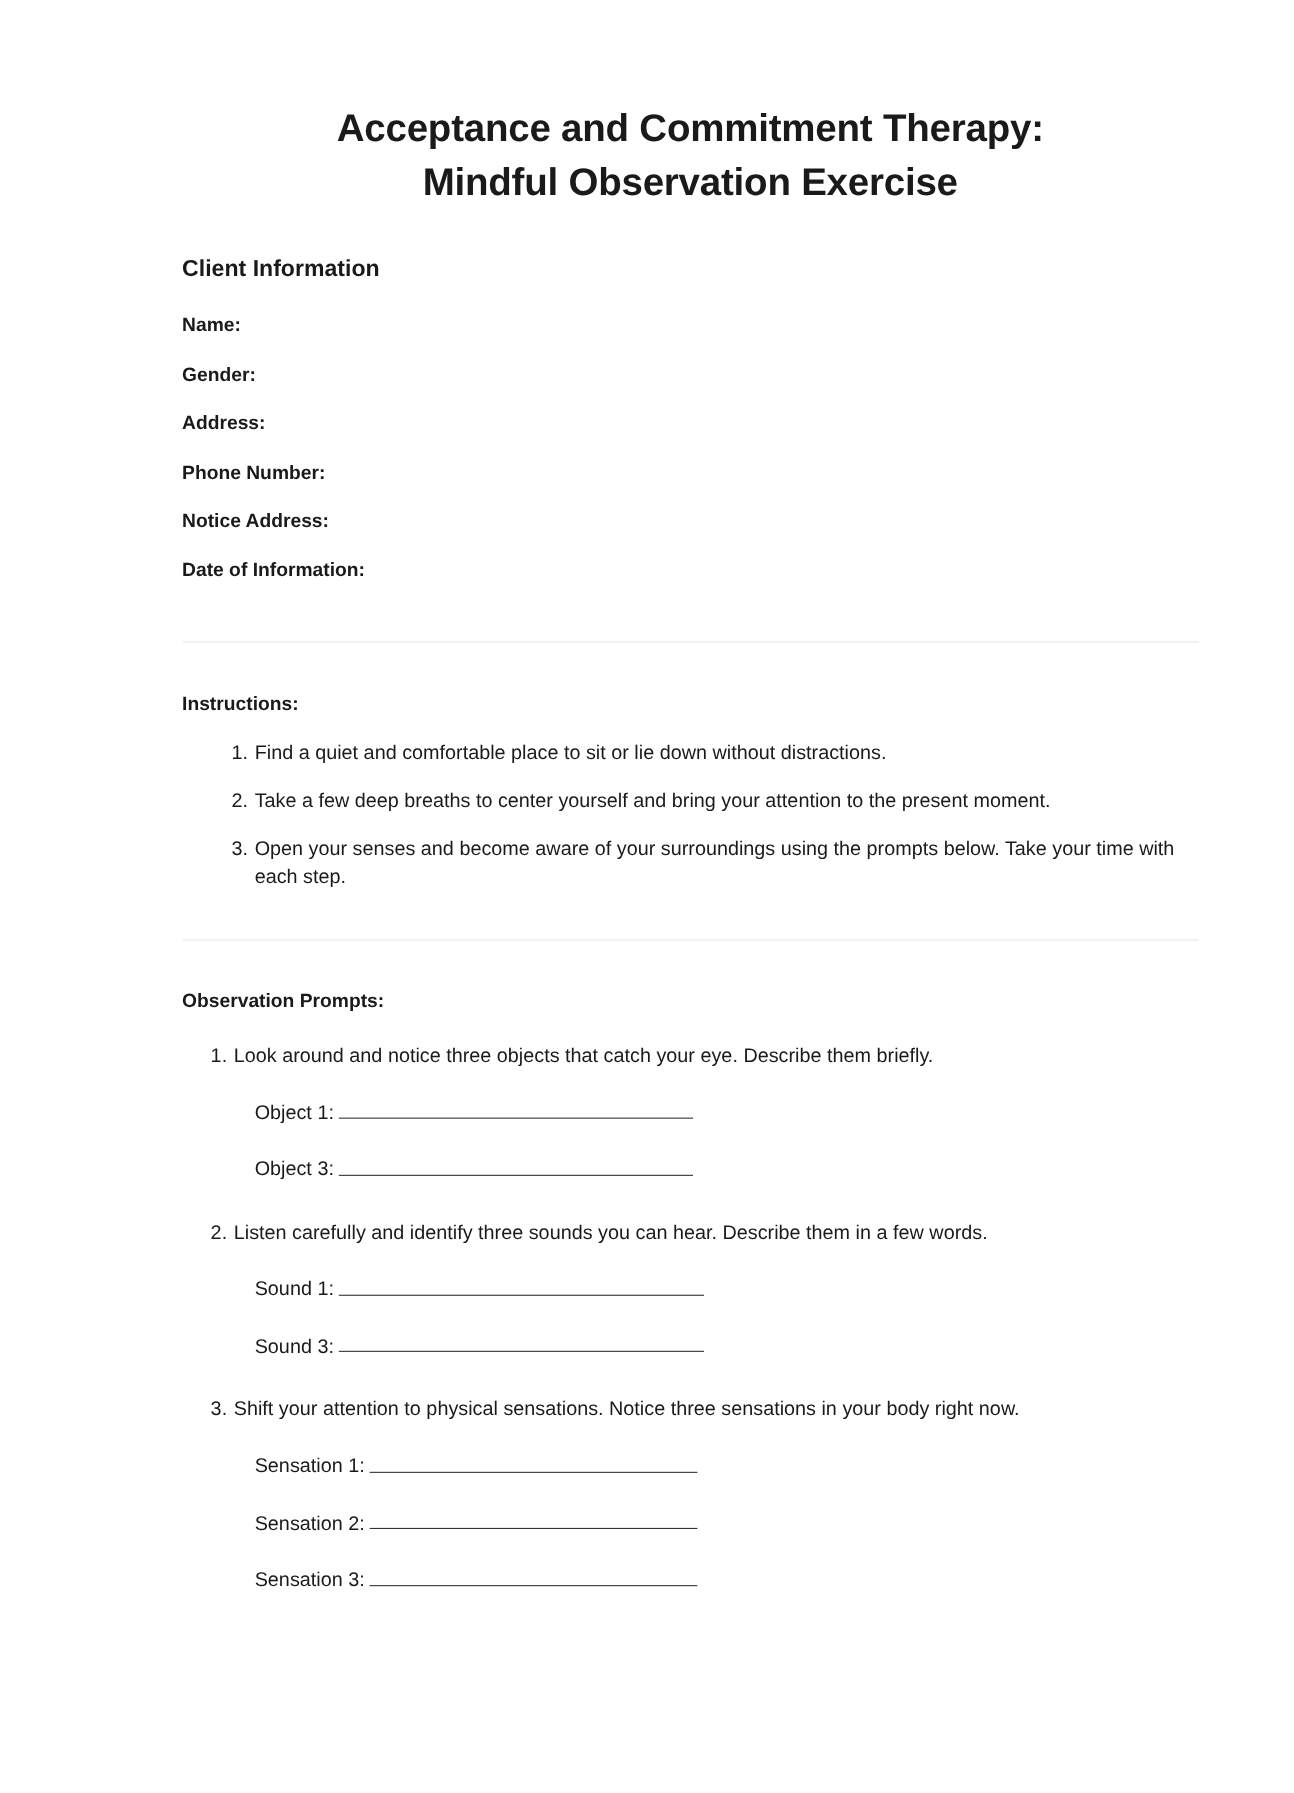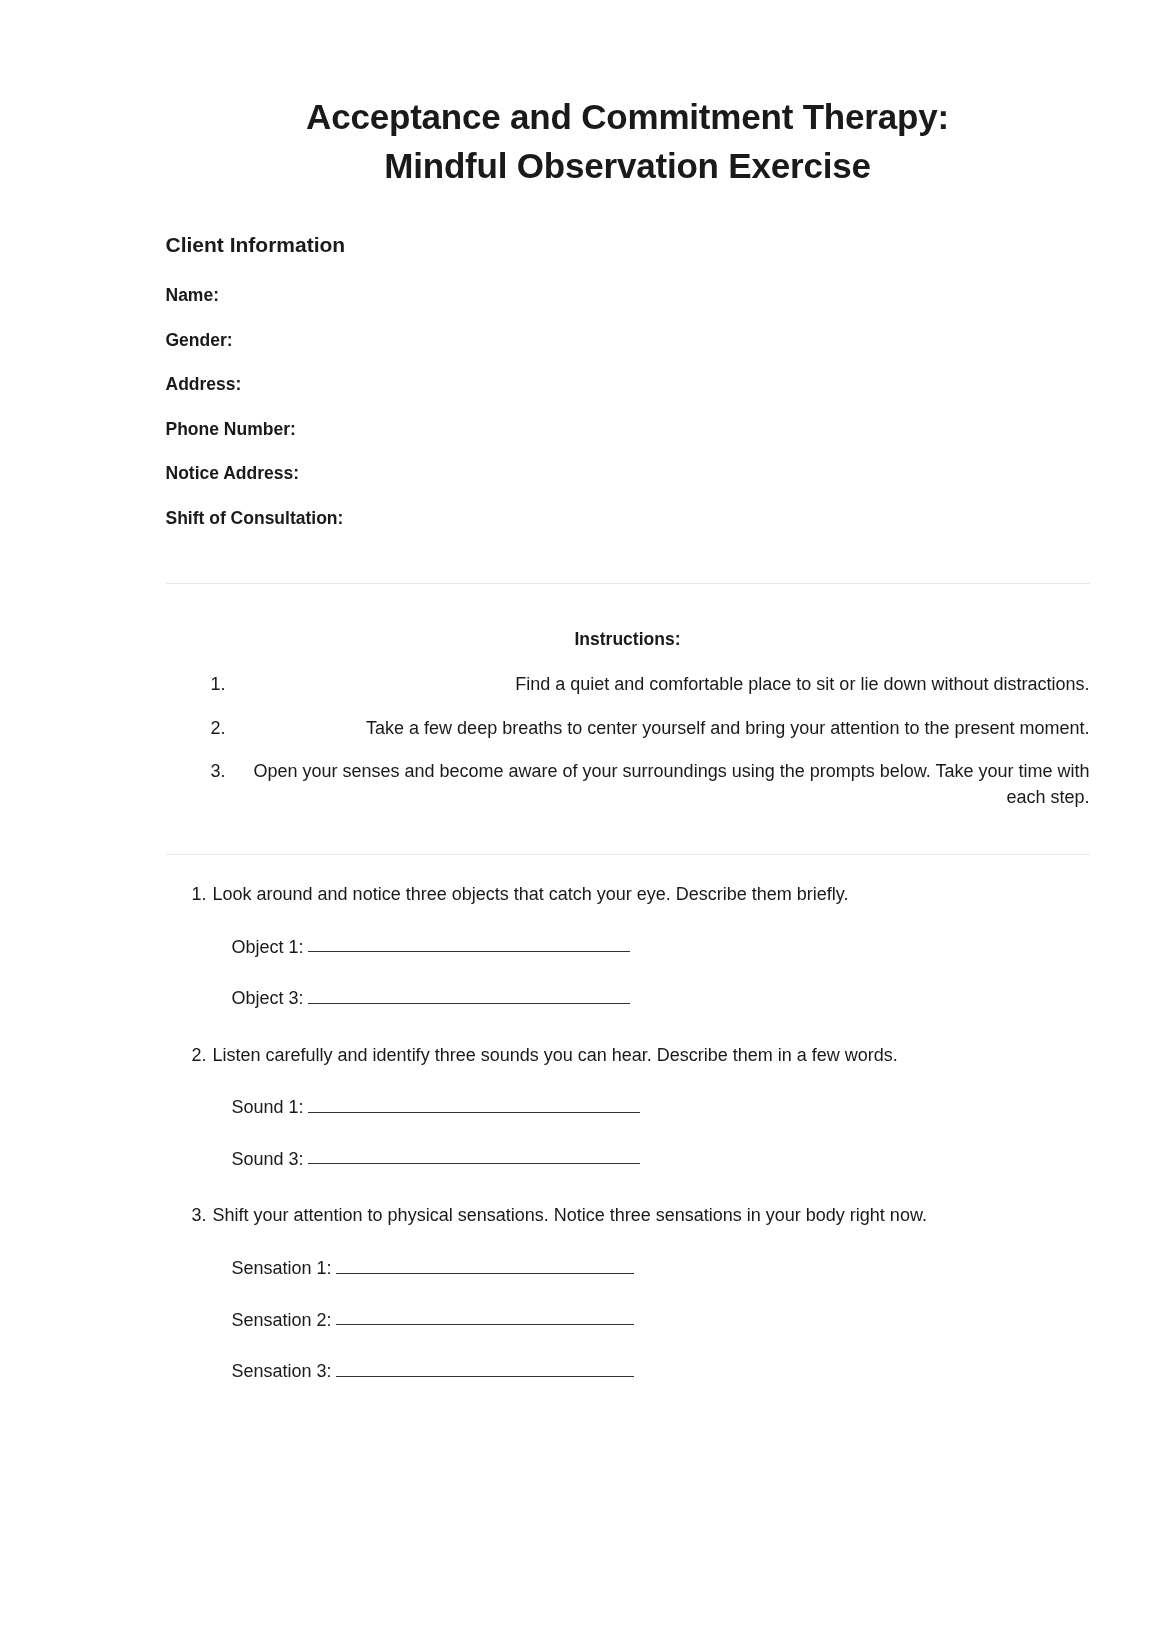--- a/index.html
+++ b/index.html
@@ -51,21 +51,20 @@
     color: #1a1a1a;
     margin: 0;
   }
   #client-info-heading { padding-top: 43px; }
 
   .sub-heading {
     font-size: 17.5px;
     font-weight: bold;
     color: #1a1a1a;
     margin: 0;
-    text-align: center;
   }
 
   
   .field-list {
     margin: 0;
     padding: 0;
     list-style: none;
   }
   .field-row {
     font-size: 17.5px;
@@ -108,21 +107,21 @@
     content: counter(item) ".";
     position: absolute;
     left: 0;
     top: 0;
     width: 20px;
     text-align: right;
     font-size: 18px;
     color: #1a1a1a;
   }
   #instruction-list { margin-top: 22px; }
-  #instruction-list > li { margin-top: 18px; text-align: right; }
+  #instruction-list > li { margin-top: 18px; }
   #instruction-list > li:first-child { margin-top: 0; }
 
   
   #prompts-heading { margin-top: 44px; }
   #prompt-list { margin-top: 27px; padding-left: 21px; }
   #prompt-list > li { margin-top: 36px; }
   #prompt-list > li:first-child { margin-top: 0; }
 
   .prompt-text {
     display: block;
@@ -166,35 +165,36 @@
     </h1>
 
     <h2 class="section-heading" id="client-info-heading">Client Information</h2>
 
     <ul class="field-list">
       <li class="field-row">Name:</li>
       <li class="field-row">Gender:</li>
       <li class="field-row">Address:</li>
       <li class="field-row">Phone Number:</li>
       <li class="field-row">Notice Address:</li>
-      <li class="field-row">Shift of Consultation:</li>
+      <li class="field-row">Date of Information:</li>
     </ul>
 
     <hr class="divider divider-1">
 
     <h3 class="sub-heading" id="instructions-heading">Instructions:</h3>
 
     <ol class="numbered" id="instruction-list">
       <li>Find a quiet and comfortable place to sit or lie down without distractions.</li>
       <li>Take a few deep breaths to center yourself and bring your attention to the present moment.</li>
       <li>Open your senses and become aware of your surroundings using the prompts below. Take your time with each step.</li>
     </ol>
 
     <hr class="divider divider-2">
 
+    <h3 class="sub-heading" id="prompts-heading">Observation Prompts:</h3>
 
     <ol class="numbered" id="prompt-list">
 
       <li>
         <span class="prompt-text">Look around and notice three objects that catch your eye. Describe them briefly.</span>
         <ul class="blank-list">
           <li class="blank-row">
             <span class="blank-label">Object 1:</span><span class="blank-rule rule-w1"></span>
           </li>
           <li class="blank-row">

